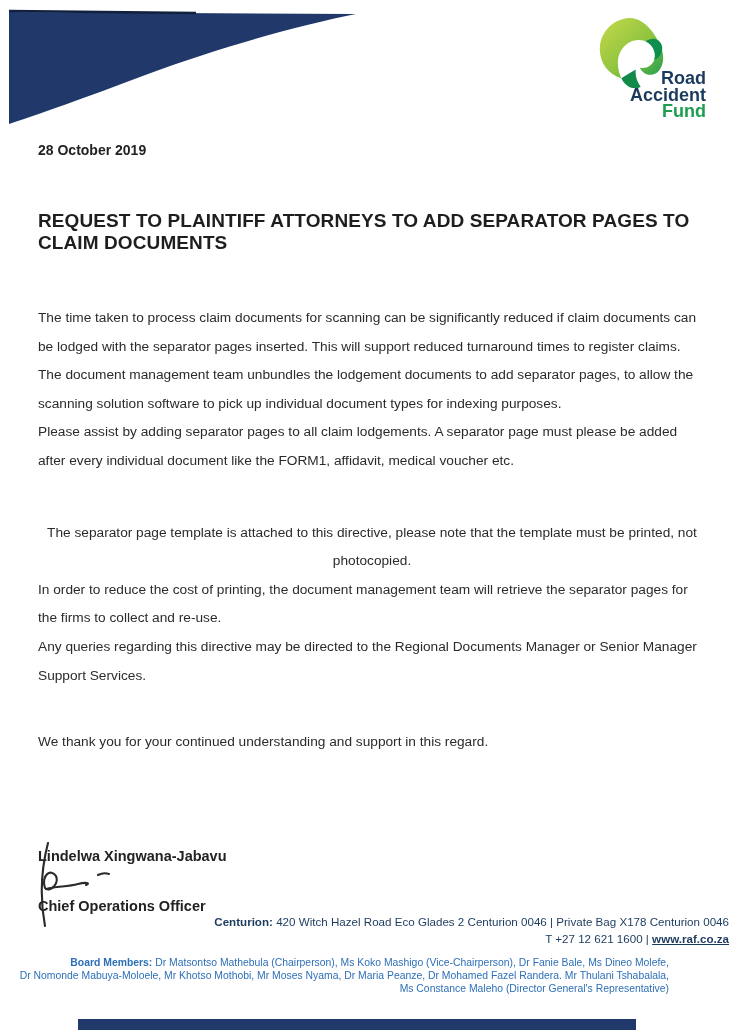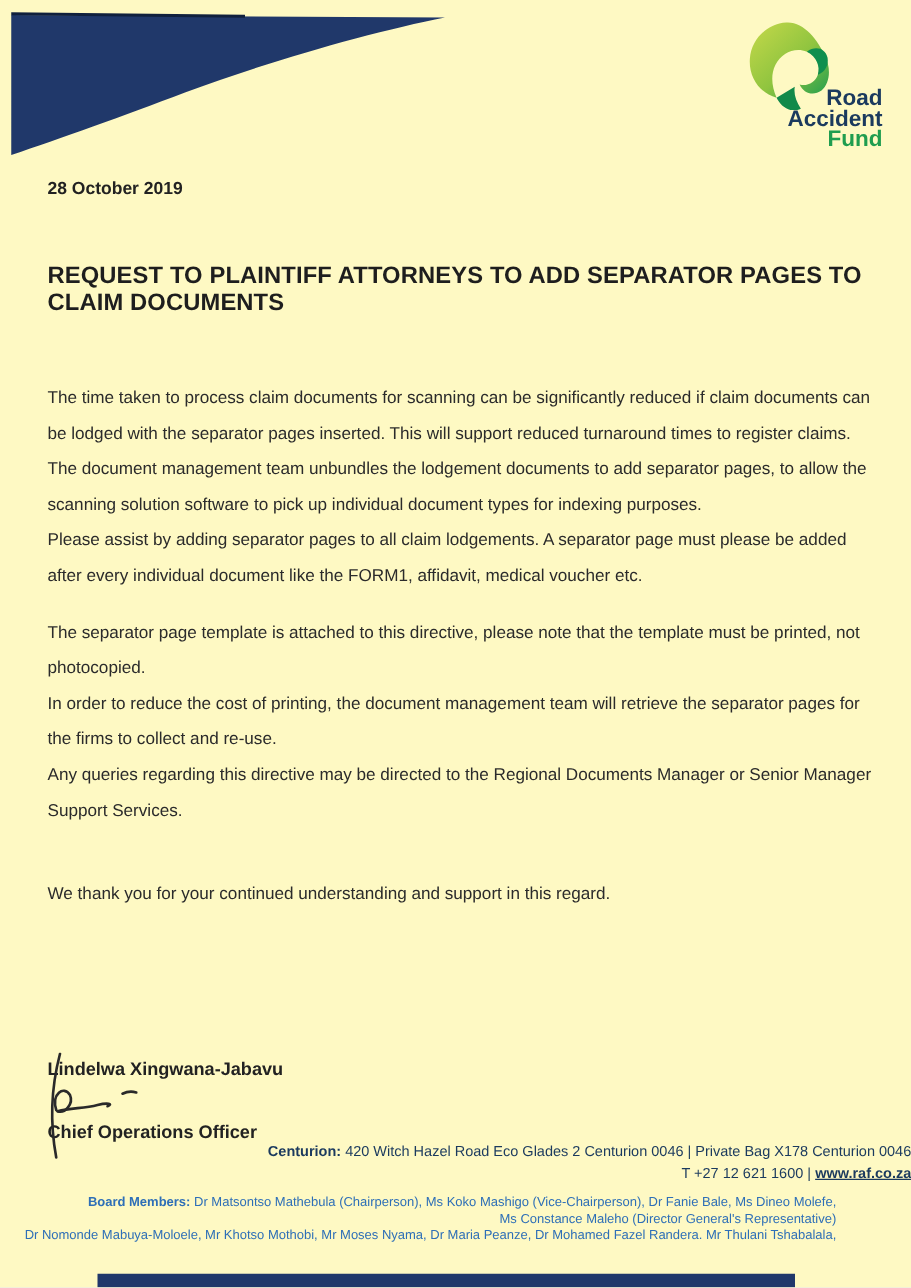--- a/index.html
+++ b/index.html
@@ -1,40 +1,40 @@
 <!DOCTYPE html>
 <html><head>
 <meta charset="utf-8">
 <style>
   html,body{margin:0;padding:0;background:#e9e9e9;}
   .page{
     position:relative;
     width:729px;height:1030px;
-    background:#fef9c3;
+    background:#ffffff;
     font-family:"Liberation Sans", sans-serif;
     color:#2b2b2b;
     overflow:hidden;
     box-sizing:border-box;
   }
   
   .swoosh{position:absolute;top:0;left:0;width:365px;height:130px;}
   .logo{position:absolute;top:14px;left:594px;width:112px;}
   .logo-icon{position:absolute;left:2px;top:2px;width:68px;height:72px;}
   .logo-text{margin-top:56px;text-align:right;font-weight:bold;
              font-size:18px;line-height:16.5px;letter-spacing:0;}
   .logo-text .l-navy{color:#1b3a5e;}
   .logo-text .l-green{color:#1f9d4f;}
   
   .content{position:absolute;left:38px;top:142px;width:668px;}
   .date{margin:0;font-size:14px;font-weight:bold;color:#222;}
   .subject{margin:52px 0 0 0;font-size:19px;font-weight:bold;color:#1e1e1e;
            letter-spacing:.1px;}
   .bodytext{margin-top:50px;font-size:13.7px;line-height:28.6px;color:#2b2b2b;}
   .bodytext p{margin:0;}
-  .bodytext p.block-gap{margin-top:16px;}
+  .bodytext p.block-gap{margin-top:43px;text-align:center;}
   .bodytext p.close-gap{margin-top:38px;}
   .bodytext p.sign-gap{margin-top:48px;}
   
   .signature{position:absolute;left:38px;top:840px;width:320px;}
   .sig-scribble{position:absolute;left:-4px;top:2px;width:118px;height:86px;}
   .sig-name{margin:8px 0 0 0;font-size:14.5px;font-weight:bold;color:#222;}
   .sig-title{margin:34px 0 0 0;font-size:14.5px;font-weight:bold;color:#222;}
   
   .contact{position:absolute;top:914px;left:0;right:0;text-align:right;
            font-size:11.6px;line-height:16.8px;color:#1b3a5e;}
@@ -104,18 +104,18 @@
     <p class="sig-title">Chief Operations Officer</p>
   </div>
 
   <div class="contact">
     <div><span class="lbl">Centurion:</span> <span>420 Witch Hazel Road Eco Glades 2 Centurion 0046 | Private Bag X178 Centurion 0046</span></div>
     <div><span>T +27 12 621 1600 |</span> <span class="site">www.raf.co.za</span></div>
   </div>
 
   <div class="board">
     <div><span class="lbl">Board Members:</span> <span>Dr Matsontso Mathebula (Chairperson), Ms Koko Mashigo (Vice-Chairperson), Dr Fanie Bale, Ms Dineo Molefe,</span></div>
+    <div>Dr Nomonde Mabuya-Moloele, Mr Khotso Mothobi, Mr Moses Nyama, Dr Maria Peanze, Dr Mohamed Fazel Randera. Mr Thulani Tshabalala,</div>
     <div>Ms Constance Maleho (Director General's Representative)</div>
-    <div>Dr Nomonde Mabuya-Moloele, Mr Khotso Mothobi, Mr Moses Nyama, Dr Maria Peanze, Dr Mohamed Fazel Randera. Mr Thulani Tshabalala,</div>
   </div>
 
   <div class="bottom-bar"></div>
 </div>
 
 </body></html>

